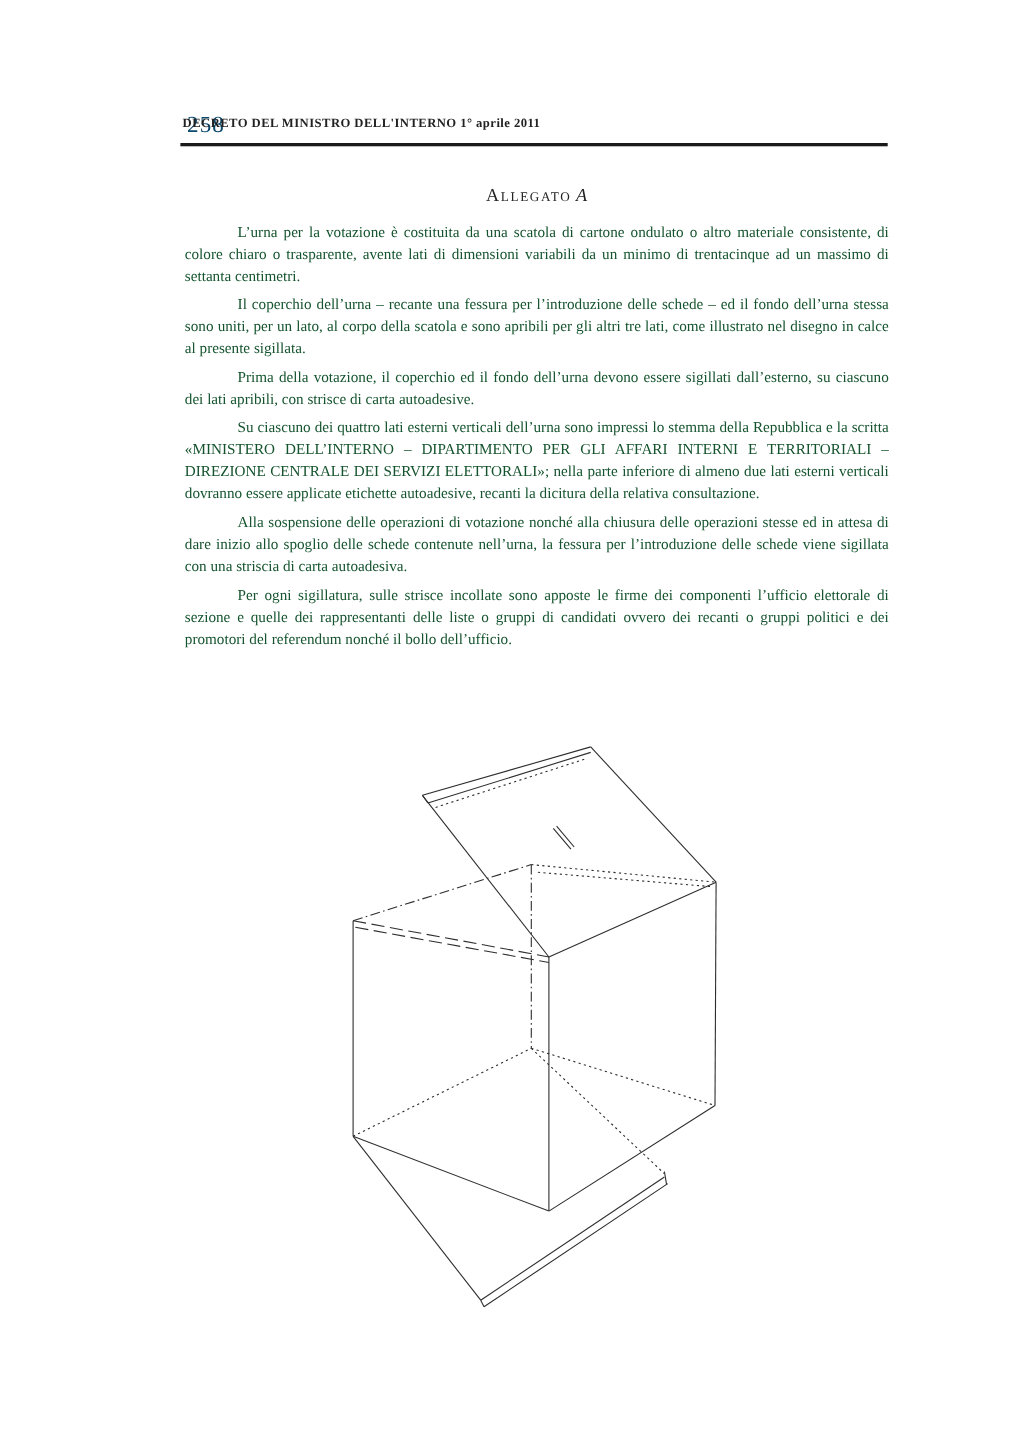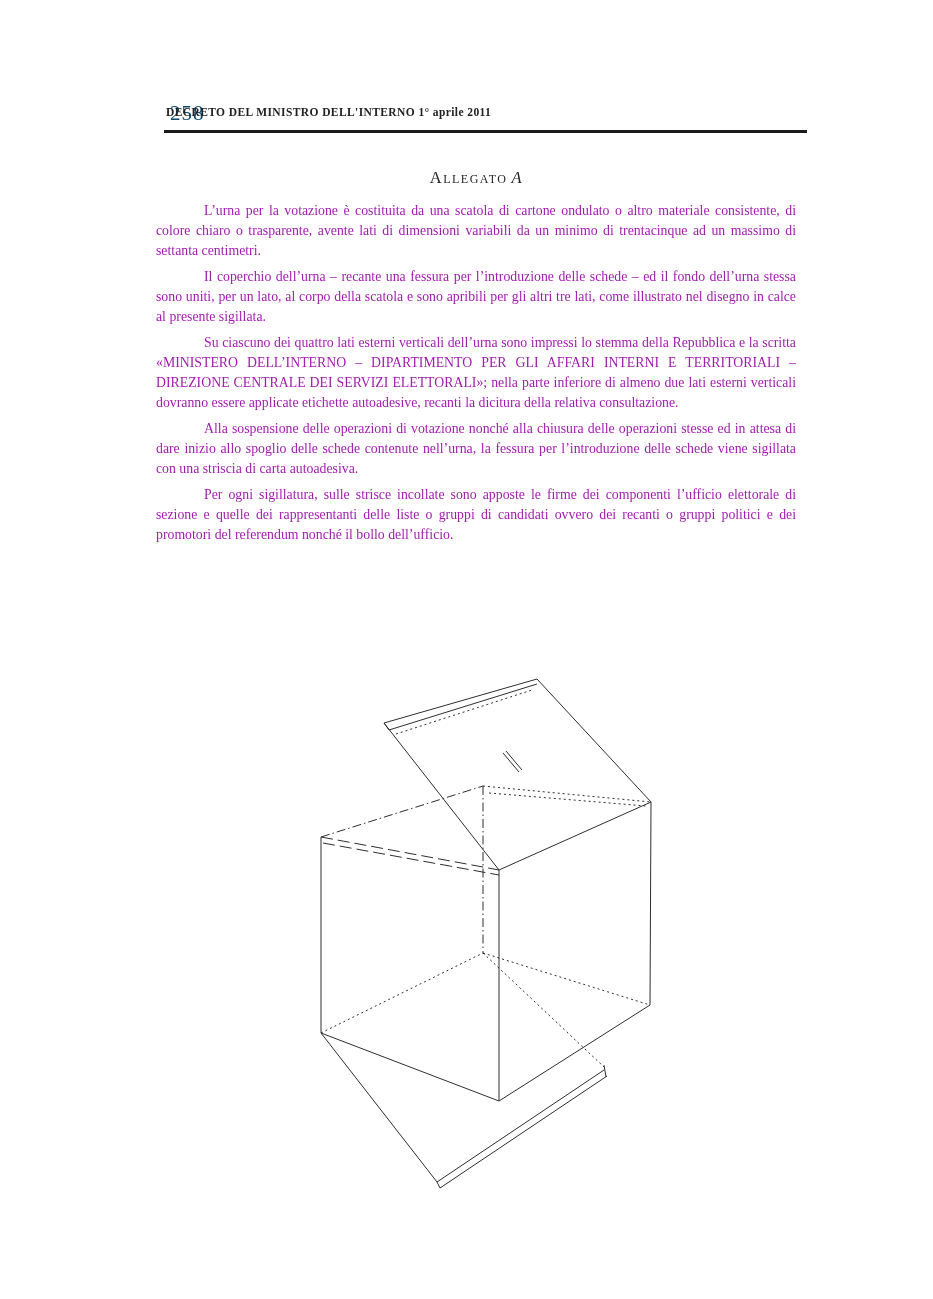--- a/index.html
+++ b/index.html
@@ -37,21 +37,21 @@
   .header-rule {
     position: absolute;
     left: 164px;
     top: 130px;
     width: 643px;
     height: 2.5px;
     background: #1a1a1a;
   }
   .content {
     position: absolute;
-    left: 156px;
+    left: 168px;
     top: 168px;
     width: 640px;
   }
   .doc-title {
     text-align: center;
     font-size: 16.5px;
     margin: 0 0 13px 0;
     color: #242424;
   }
   .doc-title .sc {
@@ -61,21 +61,21 @@
   .doc-title .it {
     font-style: italic;
     letter-spacing: 0.5px;
   }
   .content p {
     margin: 6px 0 0 0;
     font-size: 13.8px;
     line-height: 20px;
     text-align: justify;
     text-indent: 48px;
-    color: #a21caf;
+    color: #14532d;
   }
   .figure-wrap {
     position: absolute;
     left: 300px;
     top: 660px;
     width: 380px;
     height: 545px;
   }
   .figure-wrap svg {
     display: block;
@@ -93,20 +93,21 @@
 <div class="header-rule"></div>
 
 <div class="content">
   <div class="doc-title">
     <span class="sc">Allegato</span>
     <span class="it">A</span>
   </div>
 
   <p>L’urna per la votazione è costituita da una scatola di cartone ondulato o altro materiale consistente, di colore chiaro o trasparente, avente lati di dimensioni variabili da un minimo di trentacinque ad un massimo di settanta centimetri.</p>
   <p>Il coperchio dell’urna – recante una fessura per l’introduzione delle schede – ed il fondo dell’urna stessa sono uniti, per un lato, al corpo della scatola e sono apribili per gli altri tre lati, come illustrato nel disegno in calce al presente sigillata.</p>
+  <p>Prima della votazione, il coperchio ed il fondo dell’urna devono essere sigillati dall’esterno, su ciascuno dei lati apribili, con strisce di carta autoadesive.</p>
   <p>Su ciascuno dei quattro lati esterni verticali dell’urna sono impressi lo stemma della Repubblica e la scritta «MINISTERO DELL’INTERNO – DIPARTIMENTO PER GLI AFFARI INTERNI E TERRITORIALI – DIREZIONE CENTRALE DEI SERVIZI ELETTORALI»; nella parte inferiore di almeno due lati esterni verticali dovranno essere applicate etichette autoadesive, recanti la dicitura della relativa consultazione.</p>
   <p>Alla sospensione delle operazioni di votazione nonché alla chiusura delle operazioni stesse ed in attesa di dare inizio allo spoglio delle schede contenute nell’urna, la fessura per l’introduzione delle schede viene sigillata con una striscia di carta autoadesiva.</p>
   <p>Per ogni sigillatura, sulle strisce incollate sono apposte le firme dei componenti l’ufficio elettorale di sezione e quelle dei rappresentanti delle liste o gruppi di candidati ovvero dei recanti o gruppi politici e dei promotori del referendum nonché il bollo dell’ufficio.</p>
 </div>
 
 <div class="figure-wrap">
   <svg xmlns="http://www.w3.org/2000/svg" viewBox="300 660 380 545" fill="none">
       <line x1="384" y1="723" x2="537" y2="679" stroke="#2e2e2e" stroke-width="1"></line>
       <line x1="384" y1="723" x2="389" y2="730" stroke="#2e2e2e" stroke-width="1"></line>
       <line x1="389" y1="730" x2="537" y2="684" stroke="#2e2e2e" stroke-width="1"></line>

